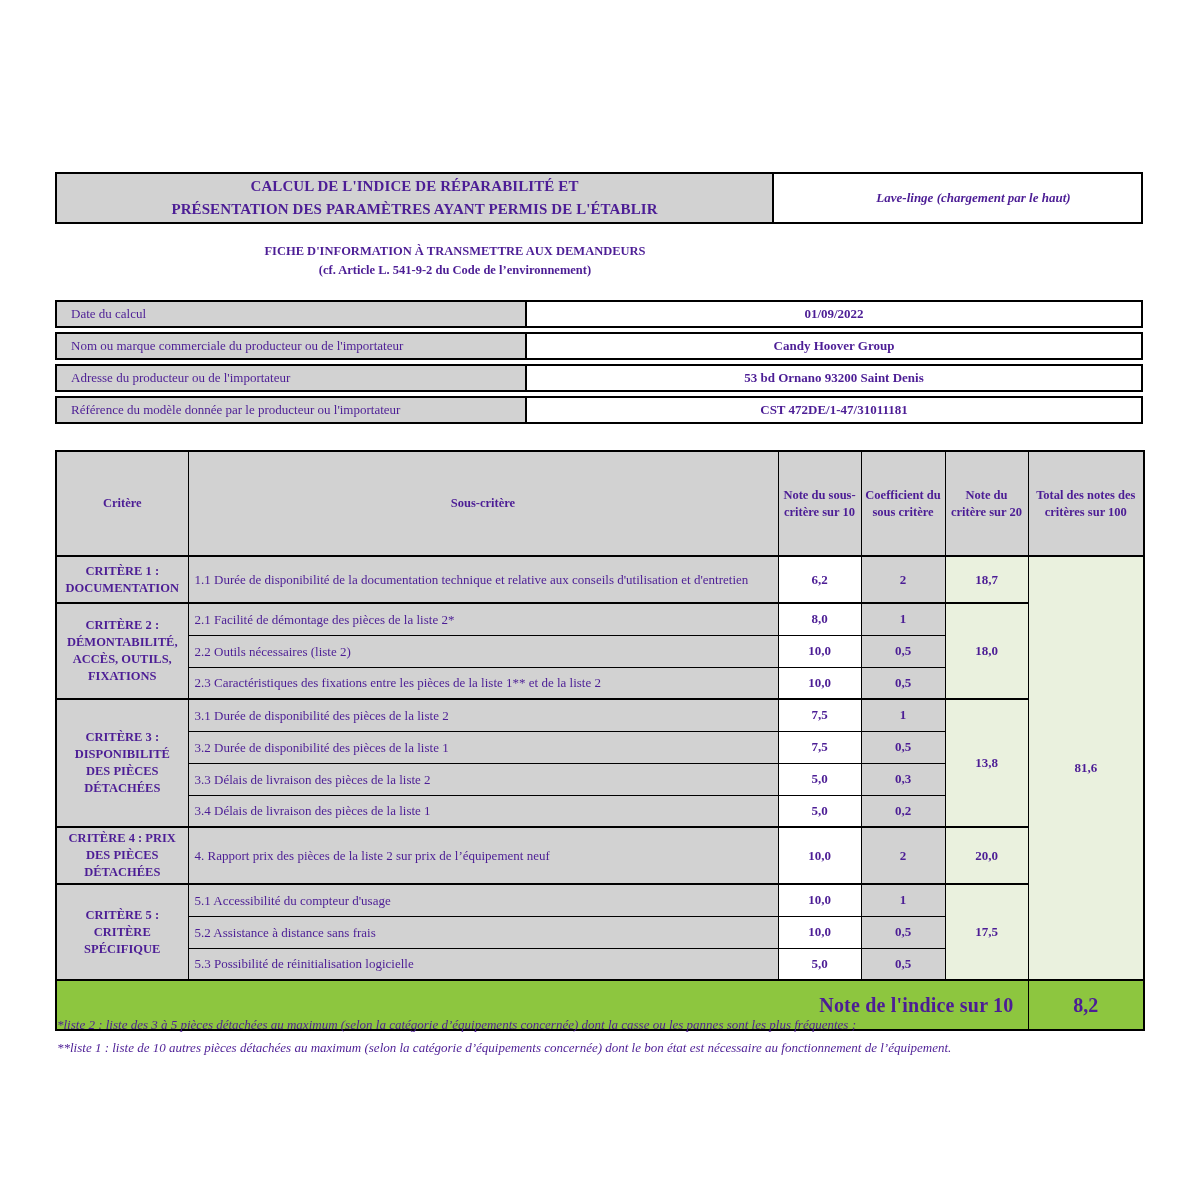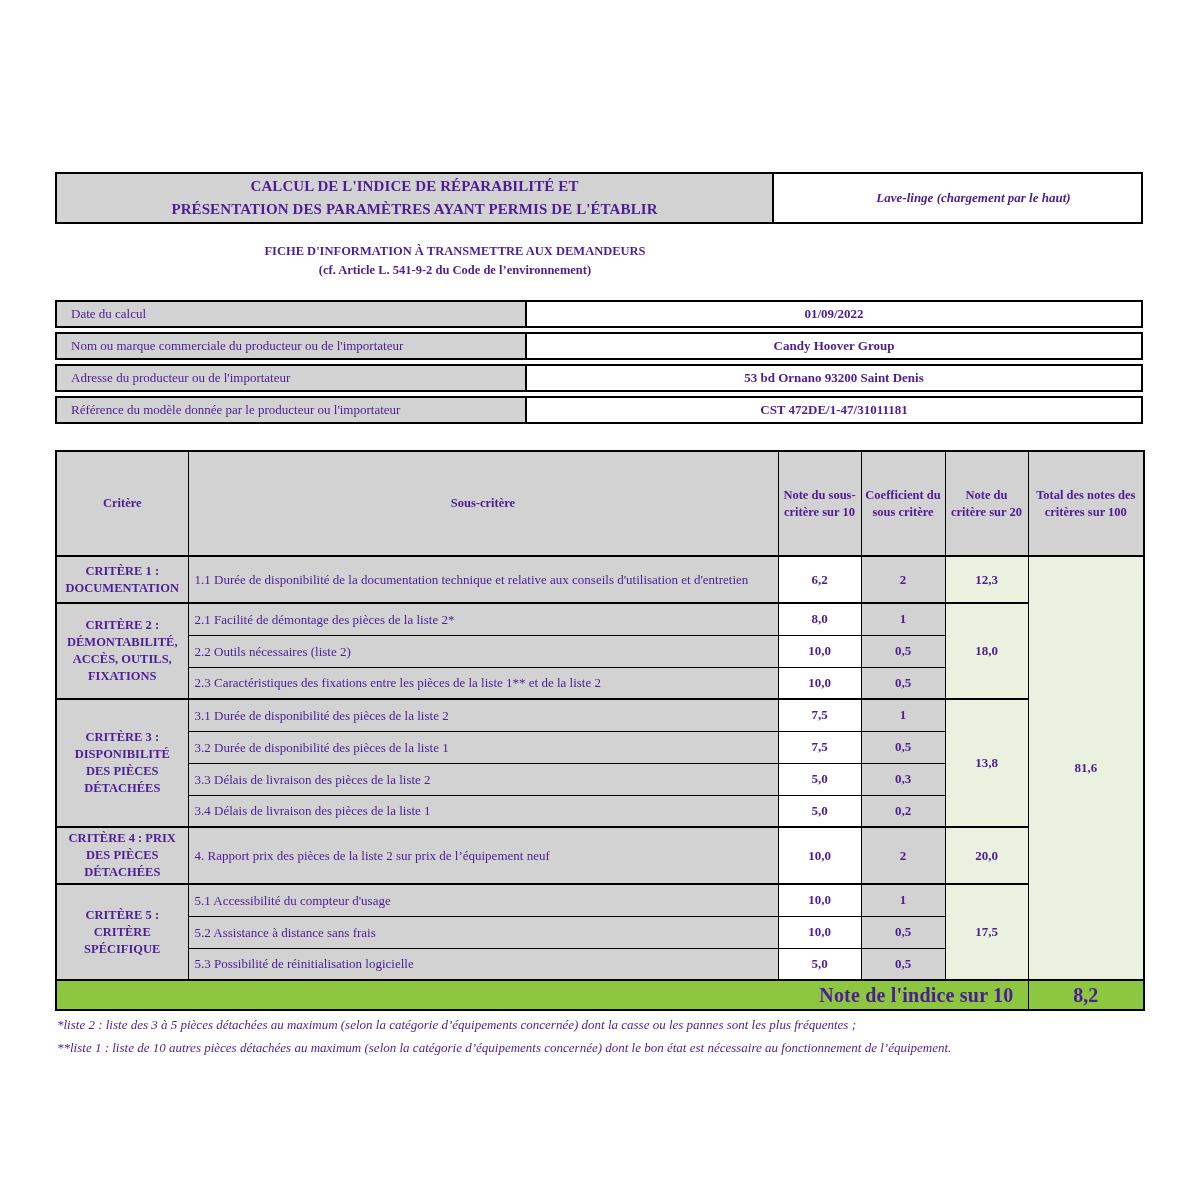--- a/index.html
+++ b/index.html
@@ -89,21 +89,21 @@
   }
   table.main td {
     border: 1px solid #000;
     vertical-align: middle;
     overflow: hidden;
   }
   tr.rh-head  { height: 105px; }
   tr.rh-tall1 { height: 47px; }
   tr.rh       { height: 32px; }
   tr.rh-tall2 { height: 49px; }
-  tr.rh-final { height: 30px; }
+  tr.rh-final { height: 50px; }
 
   td.head {
     background: #D2D2D2;
     font-weight: bold; font-size: 12.5px;
     text-align: center; line-height: 17px;
     padding: 2px 3px;
   }
   td.crit {
     background: #D2D2D2;
     font-weight: bold; font-size: 12.5px;
@@ -206,21 +206,21 @@
         <td class="head">Coefficient du sous critère</td>
         <td class="head">Note du critère sur 20</td>
         <td class="head">Total des notes des critères sur 100</td>
       </tr>
 
       <tr class="rh-tall1 group-start">
         <td class="crit">CRITÈRE 1 : DOCUMENTATION</td>
         <td class="sub">1.1 Durée de disponibilité de la documentation technique et relative aux conseils d'utilisation et d'entretien</td>
         <td class="n10">6,2</td>
         <td class="coef">2</td>
-        <td class="n20">12,3</td>
+        <td class="n20">18,7</td>
         <td class="total" rowspan="12">81,6</td>
       </tr>
 
       <tr class="rh group-start">
         <td class="crit" rowspan="3">CRITÈRE 2 : DÉMONTABILITÉ, ACCÈS, OUTILS, FIXATIONS</td>
         <td class="sub">2.1 Facilité de démontage des pièces de la liste 2*</td>
         <td class="n10">8,0</td>
         <td class="coef">1</td>
         <td class="n20" rowspan="3">18,0</td>
       </tr>

